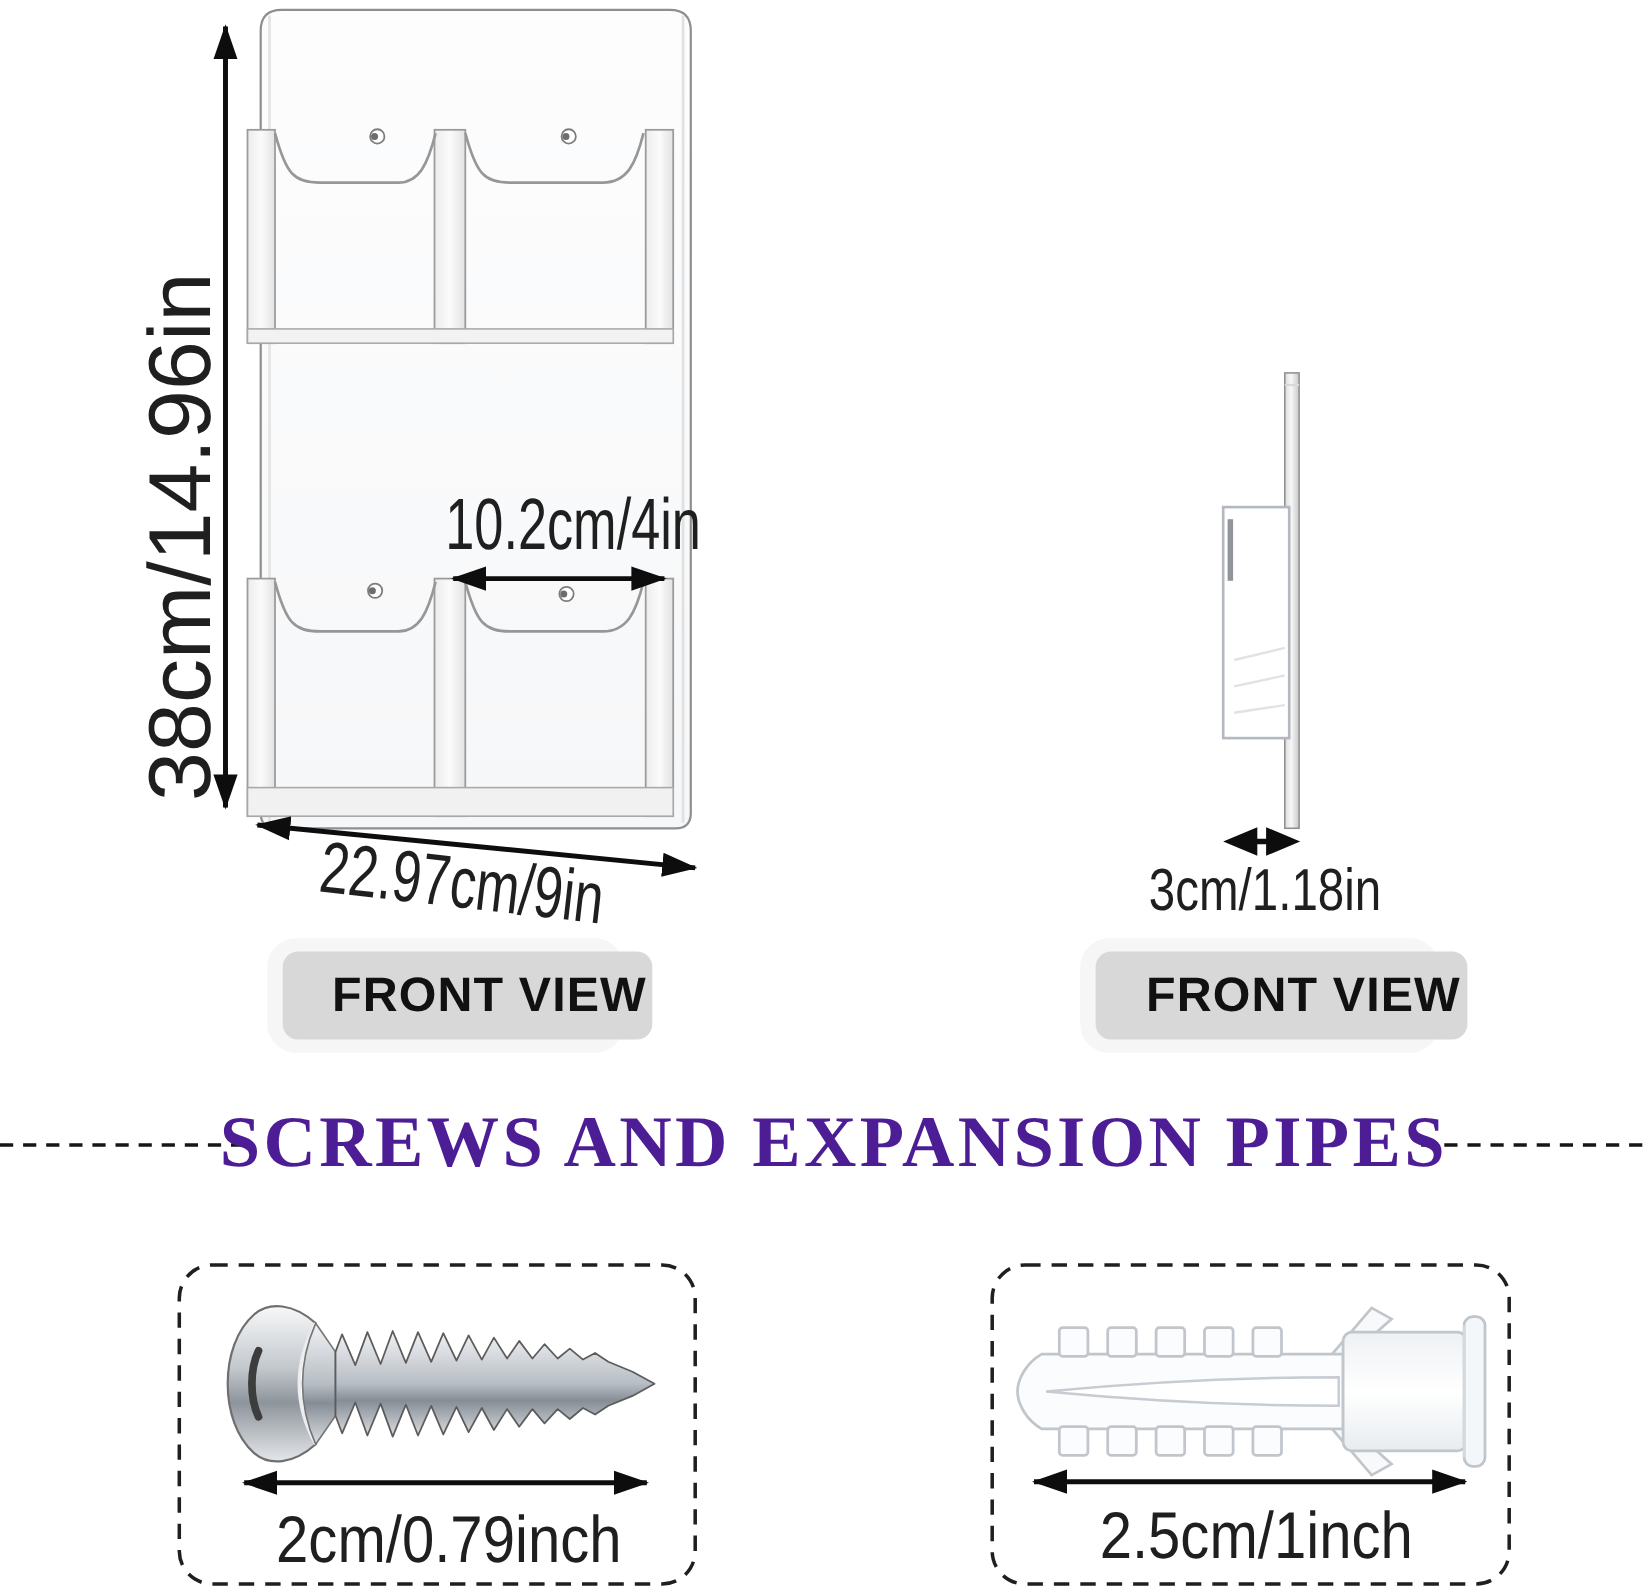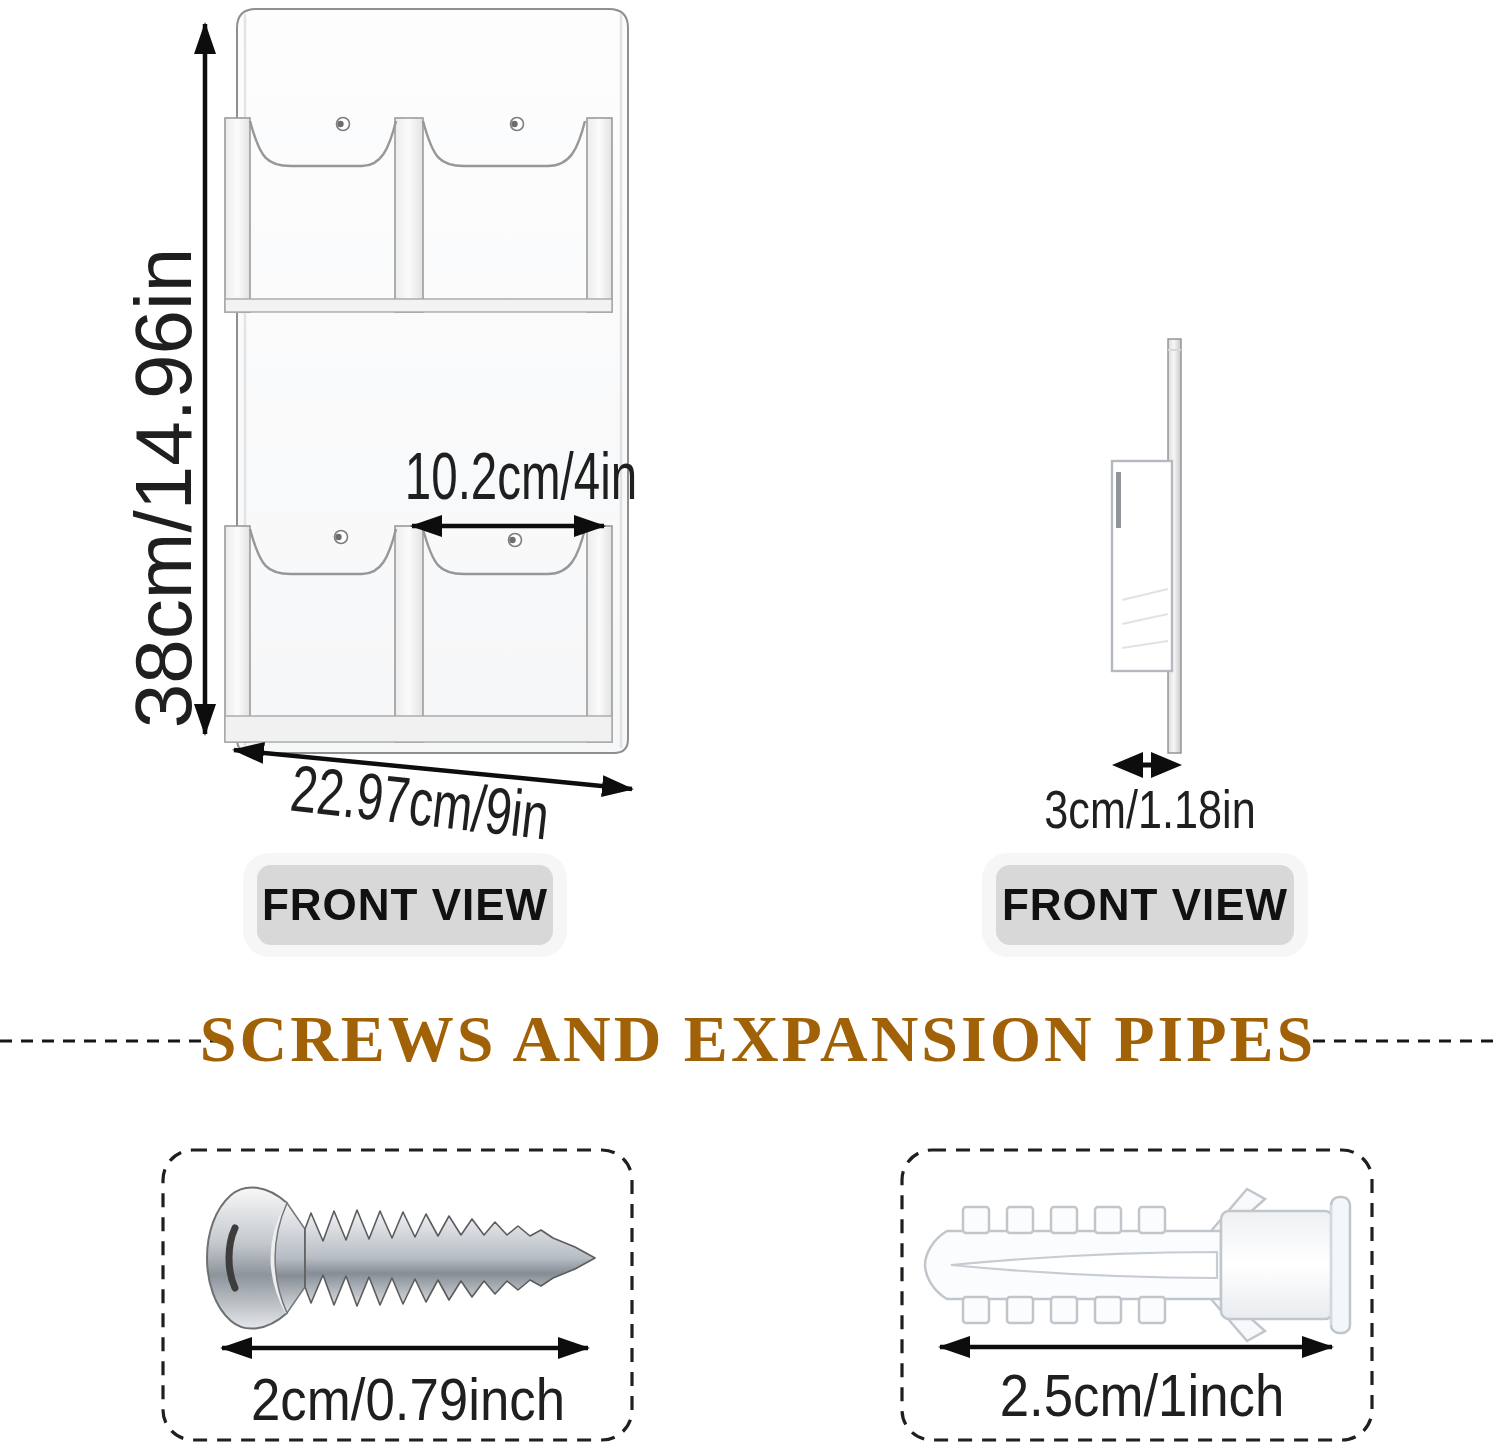--- a/index.html
+++ b/index.html
@@ -10,25 +10,25 @@
   .dim{position:absolute;white-space:nowrap;line-height:1;color:#1f1f1f;text-align:center;}
   .dim-front{font-size:66px;transform:translateX(-50%) scaleX(0.72);}
   .dim-height{font-size:80px;transform:translate(-50%,-50%) rotate(-90deg);}
   .dim-width{font-size:66px;transform:translate(-50%,-50%) rotate(6.5deg) scaleX(0.72);}
   .dim-side{font-size:54px;transform:translateX(-50%) scaleX(0.80);}
   .dim-hw{font-size:60px;transform:translateX(-50%) scaleX(0.88);}
 
   .badge{position:absolute;background:#f6f6f6;border-radius:26px;padding:12px 14px;box-sizing:border-box;}
   .badge-inner{background:#d8d8d8;border-radius:14px;width:100%;height:100%;
                display:flex;align-items:center;justify-content:center;
-               font-size:44px;font-weight:700;letter-spacing:1px;color:#111;}
+               font-size:44px;font-weight:700;letter-spacing:1px;color:#111;padding-left:40px;}
 
   .section-title{position:absolute;left:758px;top:1006px;transform:translateX(-50%);
                  font-family:"Liberation Serif",serif;font-weight:700;font-size:66px;
-                 letter-spacing:3px;white-space:nowrap;color:#a16207;line-height:1;}
+                 letter-spacing:3px;white-space:nowrap;color:#4c1d95;line-height:1;}
 </style>
 </head>
 <body>
 
 <div id="stage">
 
   <svg id="lineart" viewBox="0 0 1500 1445">
     <defs>
       <marker id="ah" viewBox="0 0 32 26" refX="30" refY="13" markerWidth="32" markerHeight="26" markerUnits="userSpaceOnUse" orient="auto-start-reverse">
         <path d="M0,2 L32,13 L0,24 Z" fill="#0d0d0d"></path>

